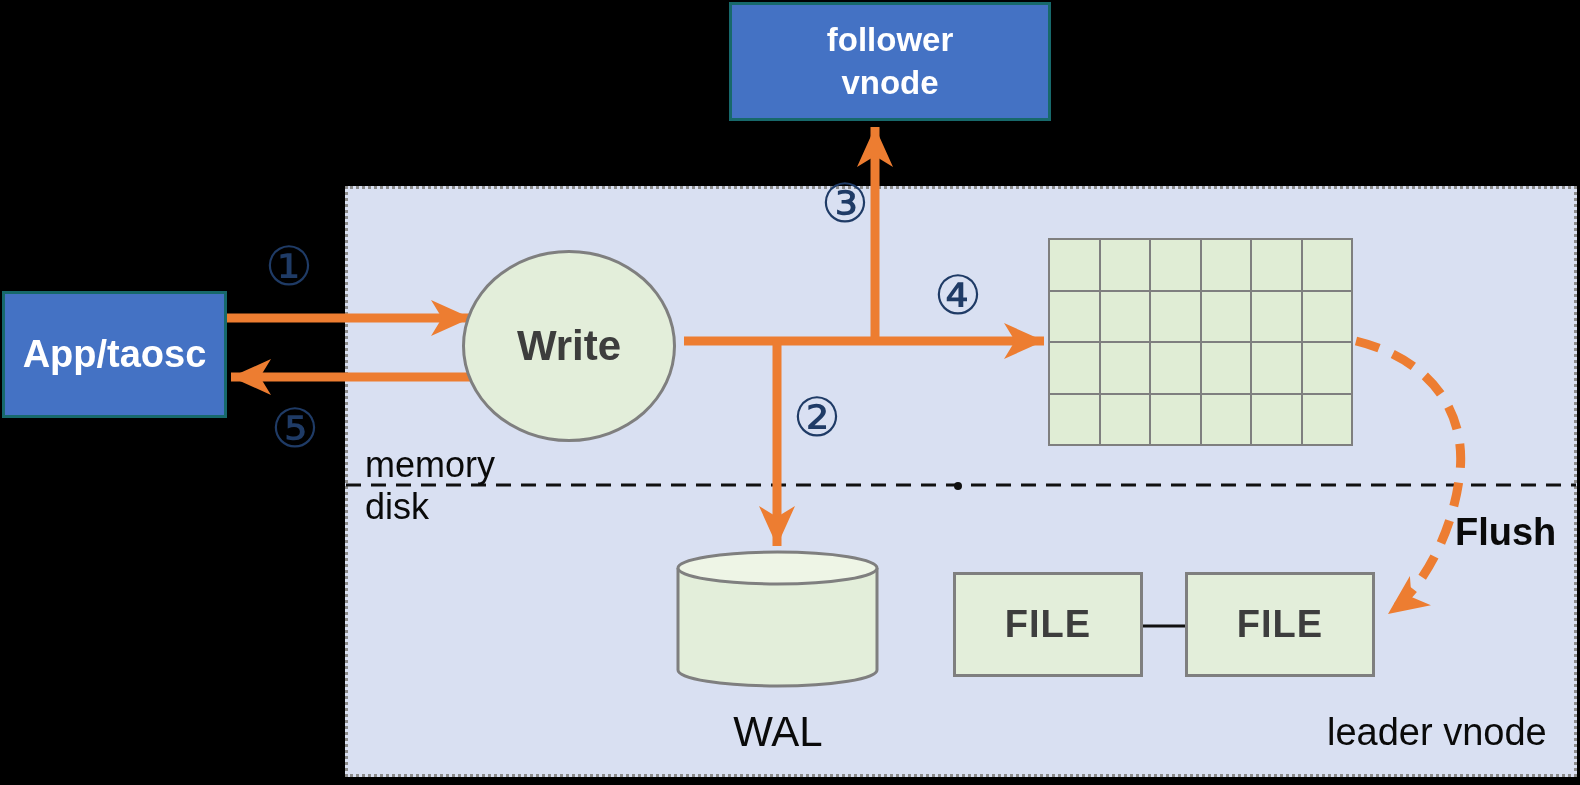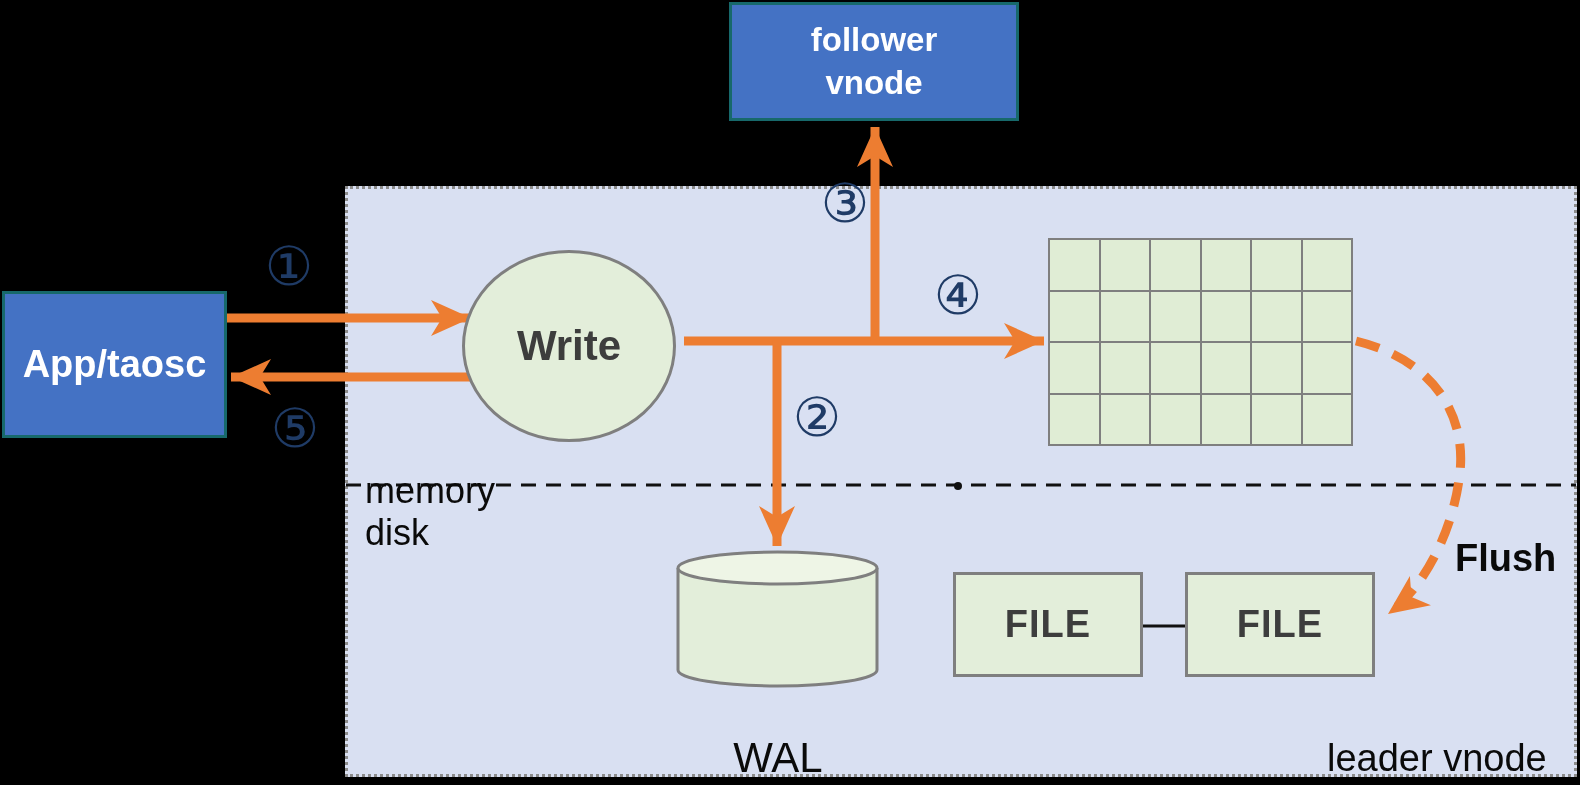--- a/index.html
+++ b/index.html
@@ -41,22 +41,22 @@
   }
 
   
   .blue-node{
     background:var(--node-blue);
     border:3px solid var(--node-blue-border);
     color:#fff; font-weight:bold;
     display:flex; align-items:center; justify-content:center; text-align:center;
     z-index:3;
   }
-  .app-node{left:2px; top:291px; width:225px; height:147px; font-size:38px;}
-  .follower-node{left:729px; top:2px; width:290px; height:119px; font-size:33px; line-height:1.3; white-space:pre-line;}
+  .app-node{left:2px; top:291px; width:225px; height:127px; font-size:38px;}
+  .follower-node{left:729px; top:2px; width:322px; height:119px; font-size:33px; line-height:1.3; white-space:pre-line;}
 
   
   .write-node{
     left:462px; top:250px; width:214px; height:192px;
     background:var(--node-green);
     border:3px solid var(--node-green-border);
     border-radius:50%;
     display:flex; align-items:center; justify-content:center;
     font-size:42px; font-weight:bold; color:var(--text-dark);
     z-index:3;
@@ -79,21 +79,21 @@
     display:flex; align-items:center; justify-content:center;
     font-size:38px; font-weight:bold; color:var(--text-dark);
     letter-spacing:1px;
     z-index:3;
     text-align:right;
   }
   .file-1{left:953px;}
   .file-2{left:1185px;}
 
   
-  .label{color:var(--text-black); z-index:4; line-height:1;margin-top:26px;}
+  .label{color:var(--text-black); z-index:4; line-height:1;}
   .label-memory{left:365px; top:447px; font-size:36px;}
   .label-disk{left:365px; top:489px; font-size:36px;}
   .label-wal{left:697px; top:711px; width:162px; text-align:center; font-size:42px;}
   .label-flush{left:1455px; top:513px; font-size:38px;font-weight:bold;}
   .label-leader{left:1327px; top:713px; width:228px; font-size:38px;}
 
   
   .step{
     color:var(--number-navy);
     font-size:54px; line-height:1;

